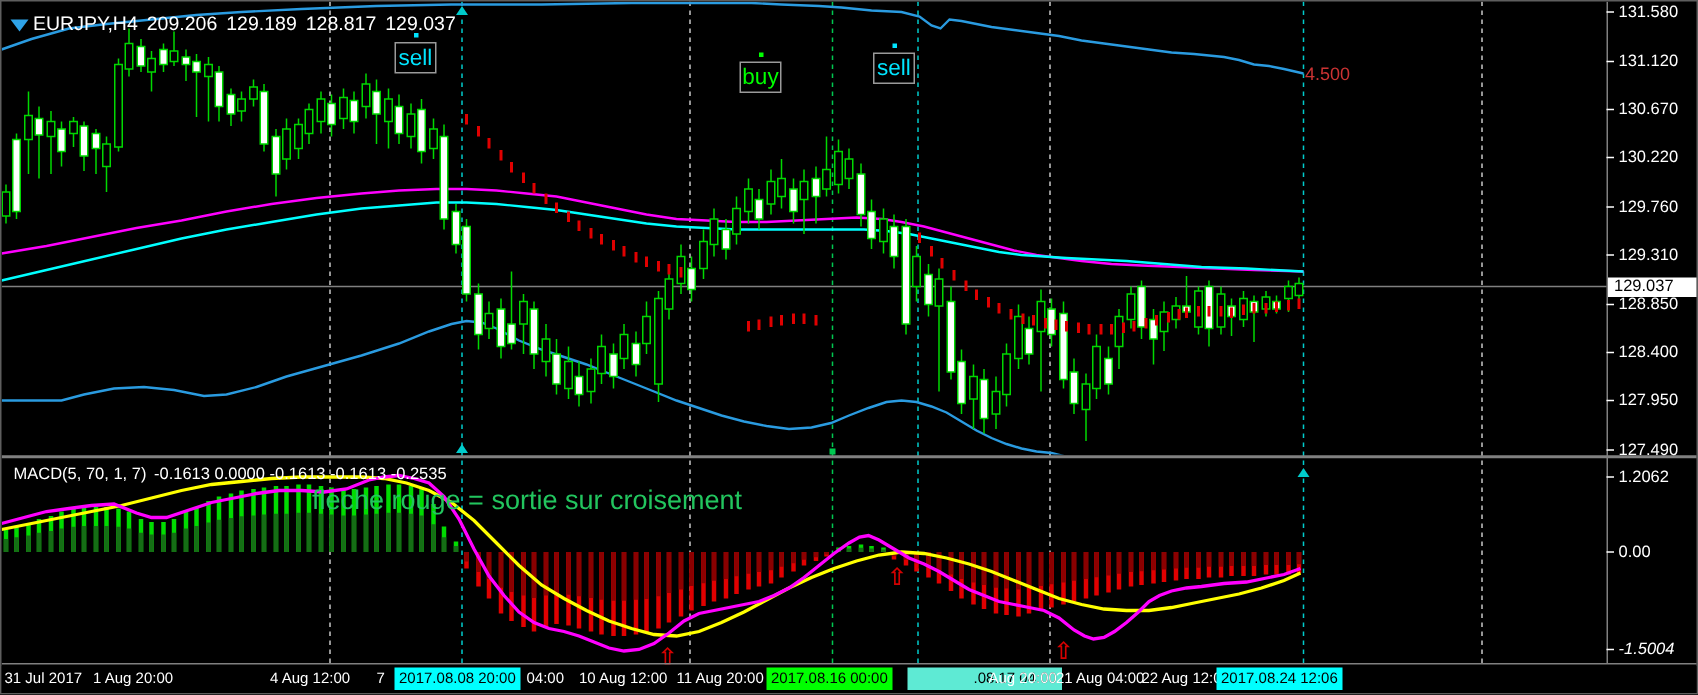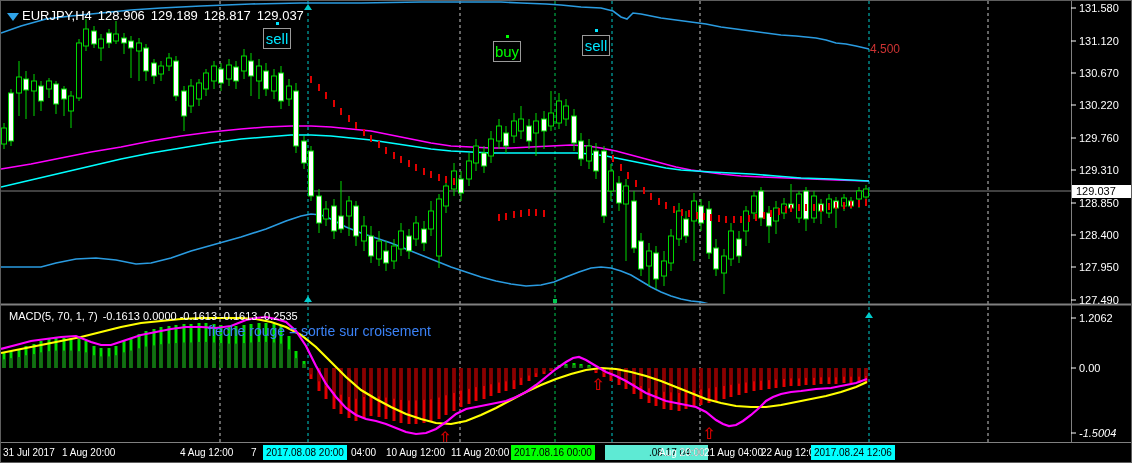--- a/index.html
+++ b/index.html
@@ -7,21 +7,21 @@
          font-family:"Liberation Sans",sans-serif;box-sizing:border-box;border:1px solid #5e5e5e;}
   .stage *{box-sizing:border-box;}
   #chart-svg{position:absolute;left:0;top:0;}
   .title{position:absolute;left:21px;top:7px;color:#fff;font-size:13px;white-space:nowrap;}
   .title span{margin-right:6px;}
   .sym-icon{position:absolute;left:6px;top:12px;width:0;height:0;
             border-left:6px solid transparent;border-right:6px solid transparent;
             border-top:8px solid #2fa3e8;}
   .macd-label{position:absolute;left:8px;top:309px;color:#fff;font-size:11px;white-space:nowrap;}
   .macd-label span{margin-right:5px;}
-  .fleche{position:absolute;left:207px;top:322px;font-size:14px;color:#3b82f6;white-space:nowrap;}
+  .fleche{position:absolute;left:207px;top:322px;font-size:18px;color:#22c55e;white-space:nowrap;}
   .lvl{position:absolute;left:869px;top:41px;font-size:12px;color:#cc3333;}
   .trade-box{position:absolute;width:28px;height:21px;border:1px solid #9a9a9a;background:#000;
              text-align:center;line-height:19px;font-size:15px;}
   .trade-dot{position:absolute;width:3px;height:3px;}
   .cyan-t{color:#00e5ff;}
   .green-t{color:#00ff00;}
   .ptick{position:absolute;left:1078px;color:#fff;font-size:11px;white-space:nowrap;}
   .ptag{position:absolute;left:1071px;width:61px;height:13px;background:#fff;color:#000;
         font-size:11px;line-height:13px;padding-left:4px;}
   .ttick{position:absolute;top:446px;color:#fff;font-size:10px;white-space:nowrap;}
@@ -618,21 +618,21 @@
         <line x1="1070" y1="266" x2="1075" y2="266" stroke="#fff" stroke-width="1"></line>
         <line x1="1070" y1="299" x2="1075" y2="299" stroke="#fff" stroke-width="1"></line>
         <line x1="1070" y1="317" x2="1075" y2="317" stroke="#fff" stroke-width="1"></line>
         <line x1="1070" y1="367" x2="1075" y2="367" stroke="#fff" stroke-width="1"></line>
         <line x1="1070" y1="432" x2="1075" y2="432" stroke="#fff" stroke-width="1"></line>
       </g>
     </svg>
 
   <div class="sym-icon"></div>
   <div class="title">
-    <span>EURJPY,H4</span><span>128.906</span><span>129.189</span><span>128.817</span><span>129.037</span>
+    <span>EURJPY,H4</span><span>209.206</span><span>129.189</span><span>128.817</span><span>129.037</span>
   </div>
 
   <div class="trade-box cyan-t" style="left:262px;top:27px;">sell</div>
   <div class="trade-dot" style="left:275px;top:21px;background:#00e5ff;"></div>
   <div class="trade-box green-t" style="left:492px;top:40px;">buy</div>
   <div class="trade-dot" style="left:505px;top:34px;background:#00ff00;"></div>
   <div class="trade-box cyan-t" style="left:581px;top:34px;">sell</div>
   <div class="trade-dot" style="left:594px;top:28px;background:#00e5ff;"></div>
 
   <div class="lvl">4.500</div>

